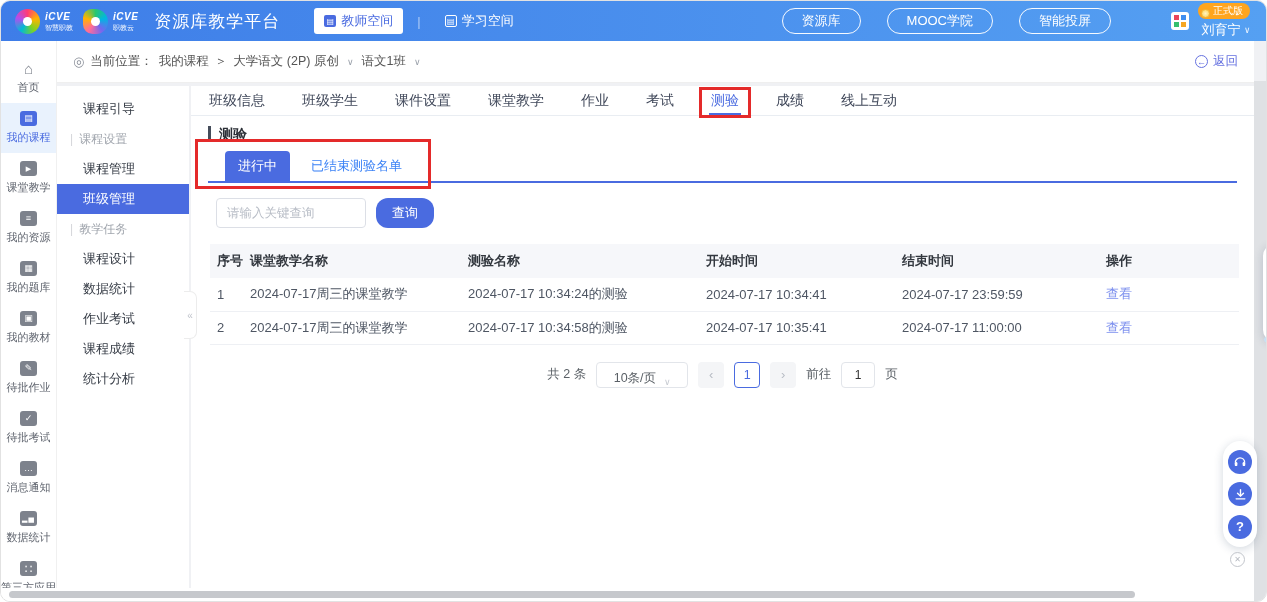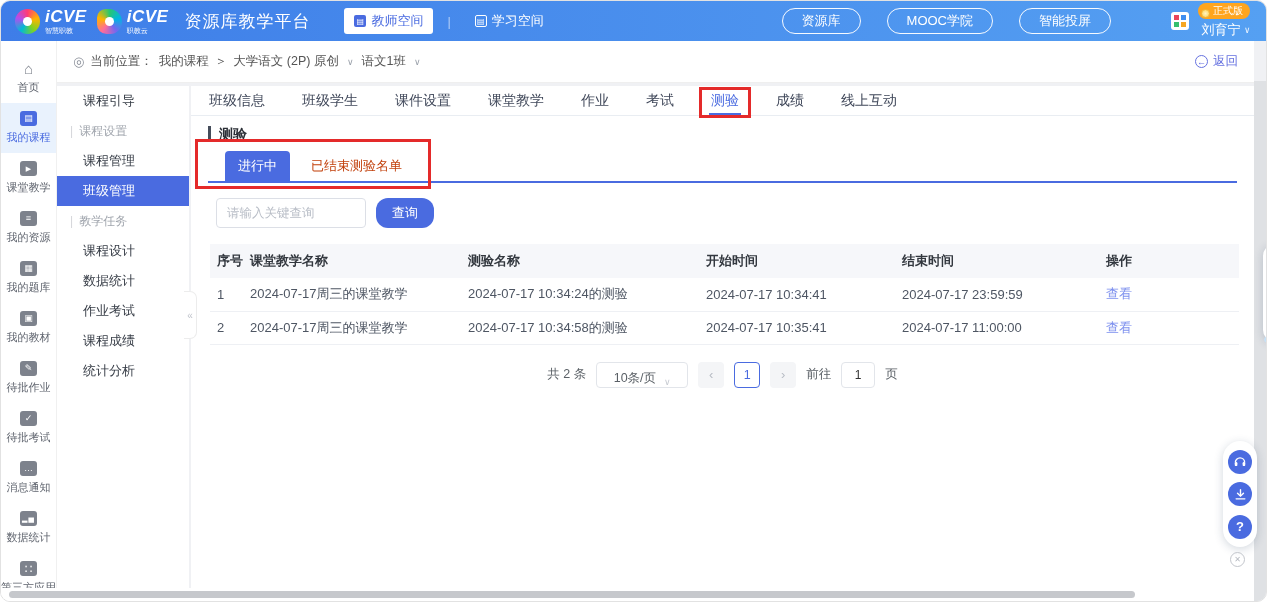--- a/index.html
+++ b/index.html
@@ -13,21 +13,21 @@
 
   
   .hdr{height:40px;background:linear-gradient(90deg,var(--header-start),var(--header-end));
        display:flex;align-items:center;padding:0 16px 0 14px;color:#fff;}
   .logo{display:flex;align-items:center;gap:5px;margin-right:10px;}
   .logo-ico{width:25px;height:25px;border-radius:50%;
             background:conic-gradient(#ff3b77,#ffb400,#7ed321,#00bcd4,#b04ff0,#ff3b77);position:relative;}
   .logo-ico::after{content:"";position:absolute;left:8px;top:8px;width:9px;height:9px;border-radius:50%;background:#fff;}
   .logo-ico.alt{border-radius:40% 60% 55% 45%;background:conic-gradient(#28c76f,#00b5e2,#7367f0,#ff6b9a,#ffb400,#28c76f);}
   .logo-txt{line-height:1;}
-  .logo-title{font-size:17px;font-weight:bold;font-style:italic;letter-spacing:.5px;}
+  .logo-title{font-size:10px;font-weight:bold;font-style:italic;letter-spacing:.5px;}
   .logo-sub{font-size:7px;margin-top:2px;}
   .platform{font-size:17px;margin-left:6px;letter-spacing:1px;}
   .hnav{display:flex;align-items:center;margin-left:34px;font-size:13px;}
   .hnav-btn{display:flex;align-items:center;gap:5px;padding:4px 10px;border-radius:3px;cursor:pointer;}
   .hnav-btn.active{background:#fff;color:var(--primary);}
   .hnav-ico{width:12px;height:12px;border-radius:2px;background:var(--primary);color:#fff;font-size:8px;
             display:flex;align-items:center;justify-content:center;}
   .hnav-ico.outline{background:transparent;border:1px solid #fff;color:#fff;}
   .hnav-div{margin:0 14px;color:rgba(255,255,255,.55);}
   .pills{margin-left:auto;display:flex;gap:26px;margin-right:60px;}
@@ -70,21 +70,21 @@
             border-bottom:1px solid #efefef;font-size:12.5px;color:#555;gap:6px;flex:none;}
   .loc-ico{color:#8a8f99;font-size:13px;}
   .crumb-link{cursor:pointer;}
   .crumb-chev{color:#9aa0aa;font-size:9px;margin:0 2px;}
   .back{margin-left:auto;display:flex;align-items:center;gap:5px;color:#6672e0;cursor:pointer;}
   .back-ico{width:13px;height:13px;border:1px solid #6672e0;border-radius:50%;font-size:9px;
             display:flex;align-items:center;justify-content:center;}
   .back-ico::before{content:"←";}
 
   .content{flex:1;display:flex;gap:2px;margin:3px 12px 13px 0;min-height:0;}
-  .menu{width:132px;background:#fff;position:relative;flex:none;}
+  .menu{width:132px;background:#fff;padding-top:8px;position:relative;flex:none;}
   .menu-item{height:30px;line-height:30px;padding-left:26px;font-size:13px;color:#363c46;cursor:pointer;white-space:nowrap;}
   .menu-item.active{background:var(--primary);color:#fff;}
   .menu-section{height:30px;line-height:30px;padding-left:13px;font-size:12px;color:#a0a5ad;white-space:nowrap;}
   .menu-section::before{content:"|";color:#d4d6da;margin-right:6px;}
   .collapse{position:absolute;right:-8px;top:205px;width:13px;height:48px;background:#fff;border:1px solid #ececec;
             border-left:none;border-radius:0 7px 7px 0;display:flex;align-items:center;justify-content:center;
             color:#c0c4cc;font-size:10px;cursor:pointer;z-index:3;}
   .collapse::before{content:"«";}
 
   .card{flex:1;background:#fff;position:relative;min-width:0;}
@@ -92,21 +92,21 @@
         font-size:14px;color:#40485a;}
   .tab{display:flex;align-items:center;cursor:pointer;position:relative;white-space:nowrap;}
   .tab.active{color:var(--primary);}
   .tab.active::after{content:"";position:absolute;left:-2px;right:-2px;bottom:0;height:2px;background:var(--primary);}
   .annot1{position:absolute;left:-12px;right:-12px;top:1px;bottom:-3px;border:3px solid var(--annotation);pointer-events:none;}
 
   .sec-title{margin:10px 0 0 17px;font-size:14px;color:#2b2f36;border-left:3px solid #454c5a;padding-left:8px;
              line-height:16px;height:16px;font-weight:bold;}
   .subtabs{margin:9px 17px 0;padding-left:17px;border-bottom:2px solid var(--primary);display:flex;align-items:flex-end;
            height:32px;position:relative;font-size:13px;}
-  .subtab{height:30px;display:flex;align-items:center;padding:0 13px;cursor:pointer;color:#c2410c;}
+  .subtab{height:30px;display:flex;align-items:center;padding:0 13px;cursor:pointer;color:#3b82f6;}
   .subtab.active{background:var(--primary);color:#fff;border-radius:4px 4px 0 0;}
   .subtab+.subtab{margin-left:8px;}
   .annot2{position:absolute;left:-13px;top:-12px;width:236px;height:50px;border:3px solid var(--annotation);pointer-events:none;}
 
   .searchrow{margin:15px 16px 0 25px;display:flex;gap:10px;}
   .search-input{width:150px;height:30px;border:1px solid #dcdfe6;border-radius:4px;padding:0 10px;font-size:12.5px;
                 color:#333;outline:none;font-family:inherit;}
   .search-input::placeholder{color:#b9bec7;}
   .btn-primary{min-width:58px;height:30px;background:var(--primary);color:#fff;border:none;border-radius:12px;
                font-size:13px;cursor:pointer;font-family:inherit;}

